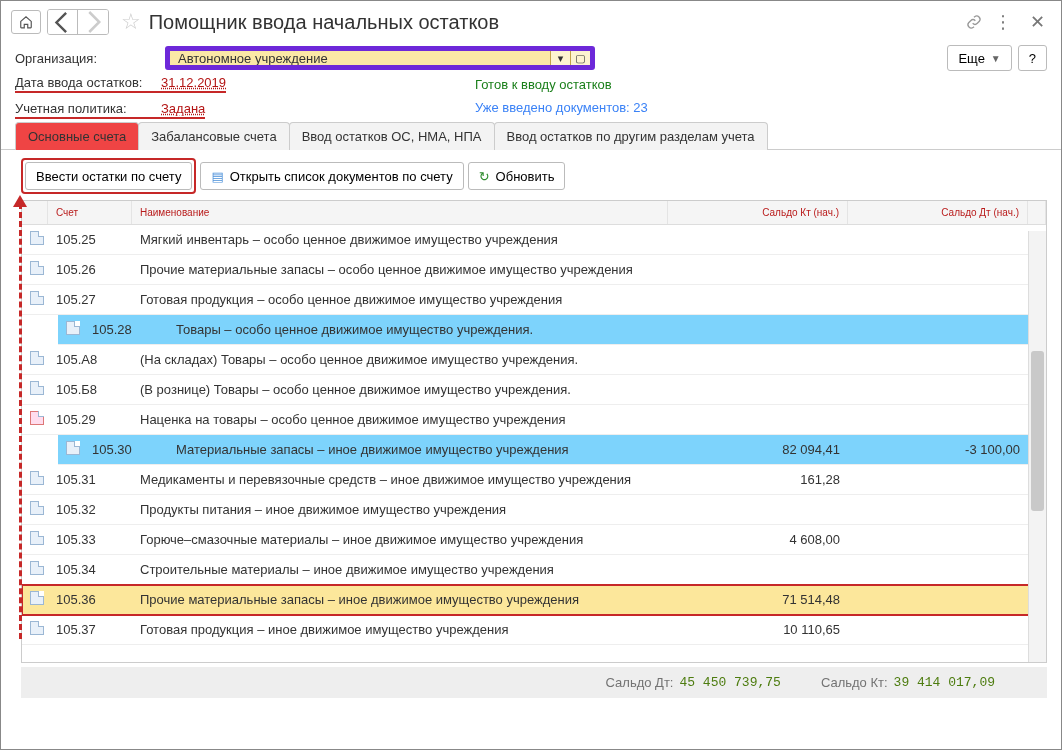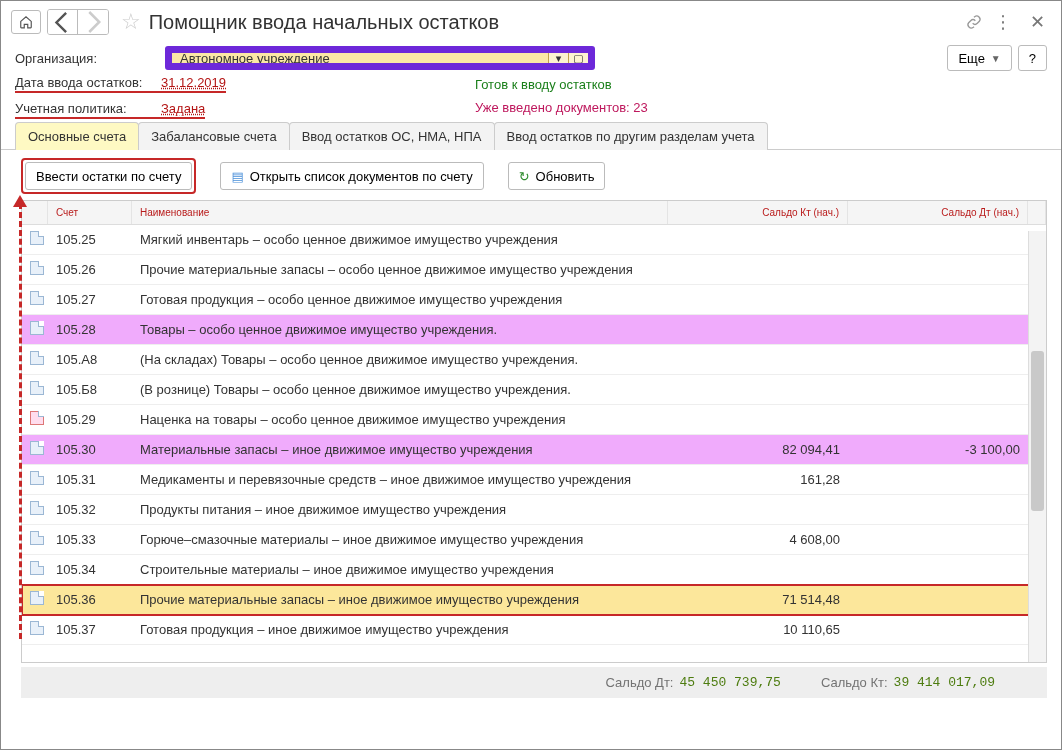--- a/index.html
+++ b/index.html
@@ -38,77 +38,77 @@
   .spacer { flex: 1; }
   .vdots { font-size: 18px; color: #777; padding: 0 6px; cursor:pointer;}
   .close-x { font-size: 18px; color: #777; padding: 0 6px; cursor:pointer;}
   .link-icon { width:16px;height:16px;color:#999;cursor:pointer;}
 
   
   .form-row { display: flex; align-items: center; padding: 4px 14px; gap: 10px;}
   .label { width: 140px; font-size: 13px; }
   .org-select {
     display: flex; align-items: center;
-    border: 7px solid #6d28d9;
+    border: 5px solid #6d28d9;
     background: #fbe8a6;
     height: 24px;
     width: 430px;
     border-radius: 3px;
     overflow: hidden;
   }
   .org-select .org-text { flex:1; padding: 0 8px; }
   .org-select .org-btn { width:20px; height:100%; border-left:1px solid #c2a24a; display:flex;align-items:center;justify-content:center; background:#fdf3d0; cursor:pointer; font-size:11px;}
   .right-buttons { margin-left:auto; display:flex; gap:6px;}
   .btn {
     border:1px solid #bbb; border-radius:3px; background:#fff;
     padding: 3px 10px; height:26px; display:inline-flex; align-items:center; gap:6px; cursor:pointer;
     font-size:13px;
   }
   .btn small{font-size:10px;color:#666}
 
   .link-red { color:#b41414; text-decoration: underline dotted; cursor:pointer;}
   .underline-red { border-bottom: 2px solid #c62828; padding-bottom:1px;}
   .status-green { color: #1a7f1a; }
-  .status-gray { color: #be185d; }
+  .status-gray { color: #3b82f6; }
   .info-row{display:flex;align-items:center;}
   .info-row .label{width:146px;}
 
   
   .tabs { display:flex; border-bottom:1px solid #ccc; padding: 0 14px; margin-top:2px;}
   .tab {
     padding:6px 12px; border:1px solid #ccc; border-bottom:none;
     background:#f3f3f3; margin-right:-1px; cursor:pointer;
     border-top-left-radius:4px;border-top-right-radius:4px;
     position:relative;top:1px;
     font-size:13px;
   }
-  .tab.active { background:#fef9c3; z-index:2;}
-
-  
-  .toolbar { display:flex; gap:24px; padding:8px 14px 6px 20px; align-items:center;}
+  .tab.active { background:#ef4444; z-index:2;}
+
+  
+  .toolbar { display:flex; gap:4px; padding:8px 14px 6px 20px; align-items:center;}
   .toolbar .btn{height:28px;}
   .hl-red{border:2px solid #c62828;border-radius:4px;padding:2px;}
   .icon-doc{color:#4a90d9;}
   .icon-refresh{color:#2e8b2e;}
 
   
   .table-wrap{margin:0 14px 0 20px;border:1px solid #ccc;position:relative;height:463px;}
   .thead{display:flex;background:#f5f5f5;border-bottom:1px solid #ddd;font-size:10px;color:#b91c1c;}
   .th{padding:6px 8px;border-right:1px solid #e4e4e4;}
   .col-icon{width:26px;}
   .col-acct{width:84px;}
   .col-name{flex:1;}
   .col-deb{width:180px;text-align:right;}
   .col-cred{width:180px;text-align:right;}
   .col-scroll{width:18px;}
   .tbody{overflow-y:auto;height:calc(100% - 30px);}
   .tr{display:flex;border-bottom:1px solid #eee;align-items:center;font-size:13px;}
   .td{padding:6px 8px;}
   .tr:nth-child(odd){}
-  .tr.band{background:#f0abfc;}
+  .tr.band{background:#7dd3fc;margin-left:36px;}
   .tr.selected{background:#fce79b;outline:2px solid #c62828;outline-offset:-1px;}
   .tr .col-deb,.tr .col-cred{text-align:right;}
   .tiny-icon{width:14px;height:14px;display:inline-block;border:1px solid #9bb7d4;background:#e8f0f9;position:relative;}
   .tiny-icon::after{content:"";position:absolute;right:-1px;top:-1px;width:5px;height:5px;background:#fff;border-left:1px solid #9bb7d4;border-bottom:1px solid #9bb7d4;}
   .tiny-icon.red{border-color:#d77;background:#fde;}
   
   .scrollbar{position:absolute;right:0;top:30px;bottom:0;width:18px;background:#f3f3f3;border-left:1px solid #ddd;}
   .scroll-thumb{position:absolute;left:2px;right:2px;top:120px;height:160px;background:#c9c9c9;border-radius:3px;}
 
   

